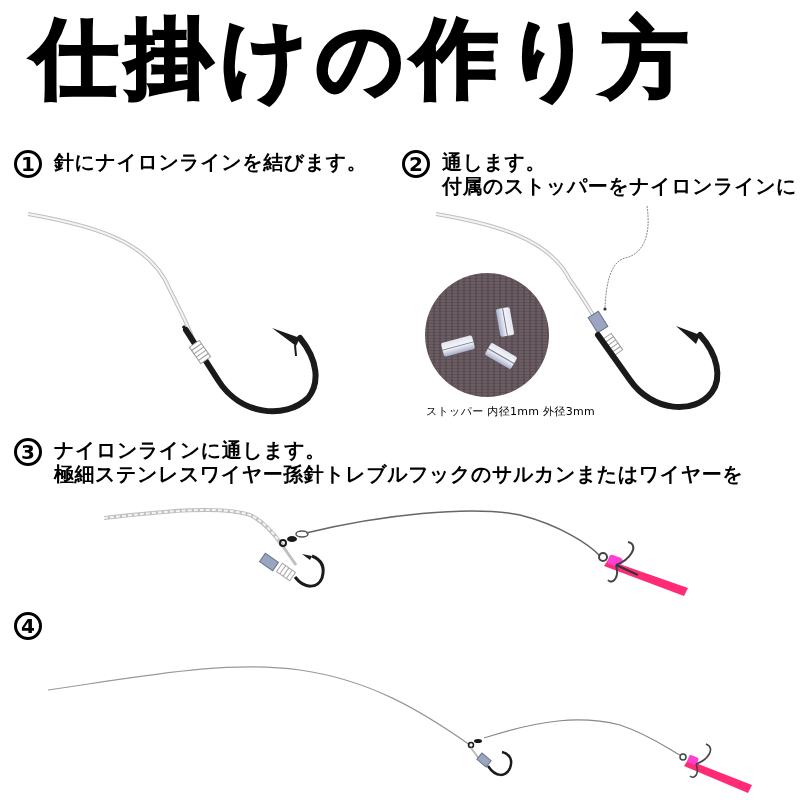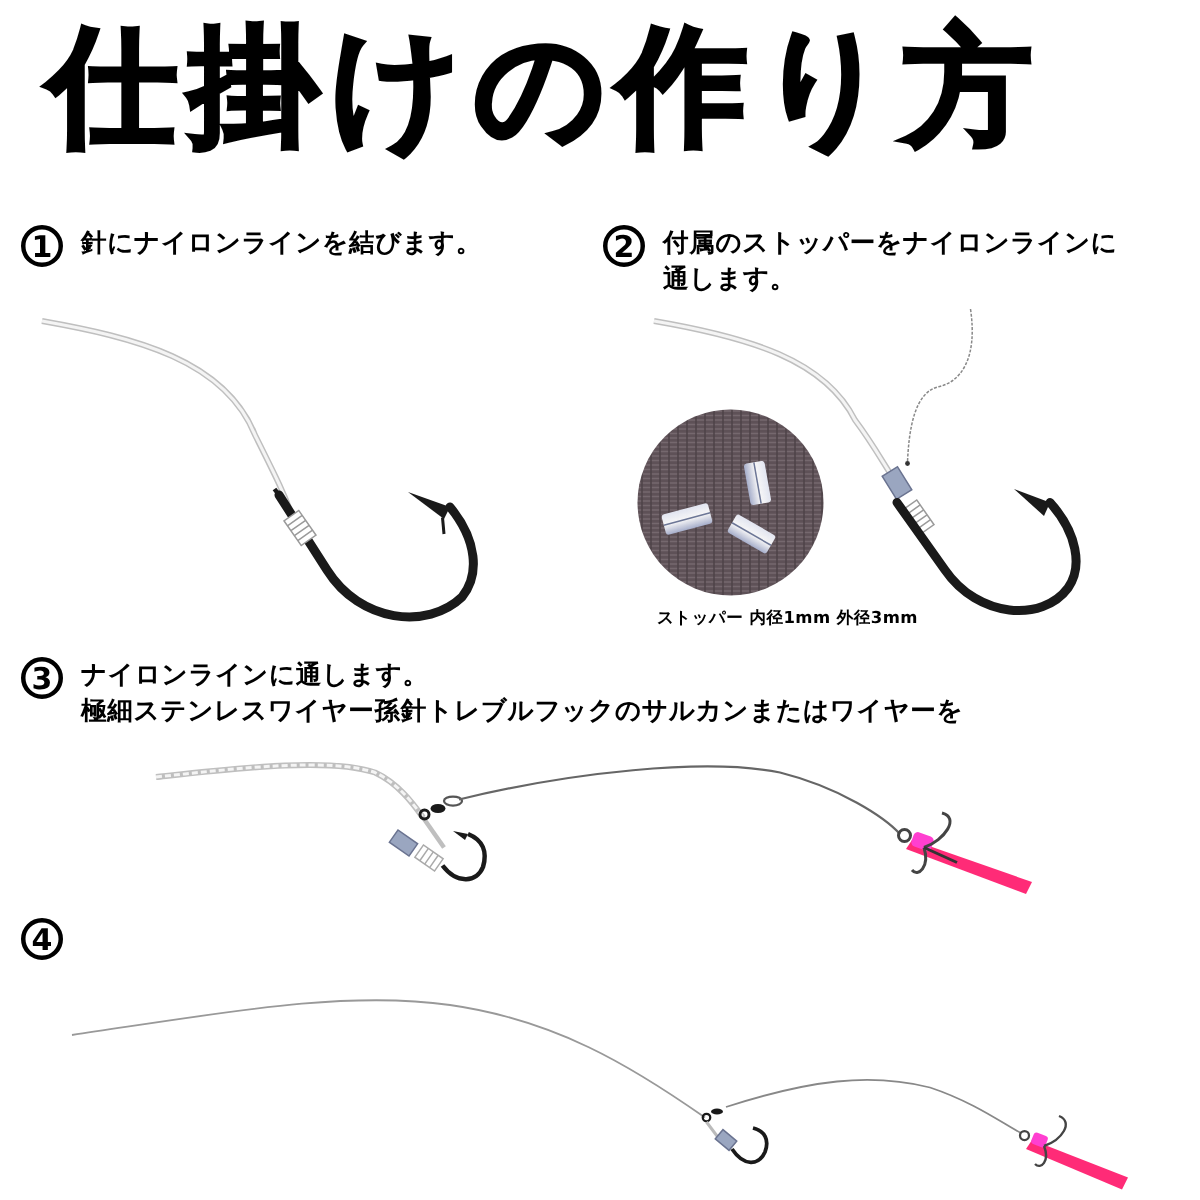--- a/index.html
+++ b/index.html
@@ -6,39 +6,39 @@
   body { width: 800px; height: 800px; position: relative; overflow: hidden;
          font-family: "DejaVu Sans", "Liberation Sans", sans-serif; color: #000; }
   .title { position: absolute; left: 0; top: 8px; width: 728px; text-align: center;
            font-size: 86px; font-weight: 900; letter-spacing: 8px; line-height: 100px;
            -webkit-text-stroke: 3px #000; }
   .step { position: absolute; display: flex; align-items: flex-start; }
   .num { width: 28px; height: 28px; border: 3px solid #000; border-radius: 50%;
          display: flex; align-items: center; justify-content: center;
          font-weight: 900; font-size: 20px; box-sizing: border-box; margin-right: 12px;
          flex-shrink: 0; background: #fff; }
-  .step-text { font-weight: 900; font-size: 17px; line-height: 24px; letter-spacing: 0.5px; }
-  .caption { position: absolute; font-weight: 700; font-size: 11px; letter-spacing: 0.3px; margin-left: 12px; }
+  .step-text { font-weight: 900; font-size: 20px; line-height: 24px; letter-spacing: 0.5px; }
+  .caption { position: absolute; font-weight: 400; font-size: 11px; letter-spacing: 0.3px; }
   svg { position: absolute; left: 0; top: 0; }
 </style>
 </head>
 <body>
 
 <div class="title">仕掛けの作り方</div>
 
 <div class="step" style="left:14px; top:150px;">
   <div class="num">1</div>
   <div class="step-text">針にナイロンラインを結びます。</div>
 </div>
 
 <div class="step" style="left:402px; top:150px;">
   <div class="num">2</div>
   <div class="step-text">
+    <div>通します。</div>
     <div>付属のストッパーをナイロンラインに</div>
-    <div>通します。</div>
   </div>
 </div>
 
 <div class="step" style="left:14px; top:438px;">
   <div class="num">3</div>
   <div class="step-text">
     <div>ナイロンラインに通します。</div>
     <div>極細ステンレスワイヤー孫針トレブルフックのサルカンまたはワイヤーを</div>
   </div>
 </div>

